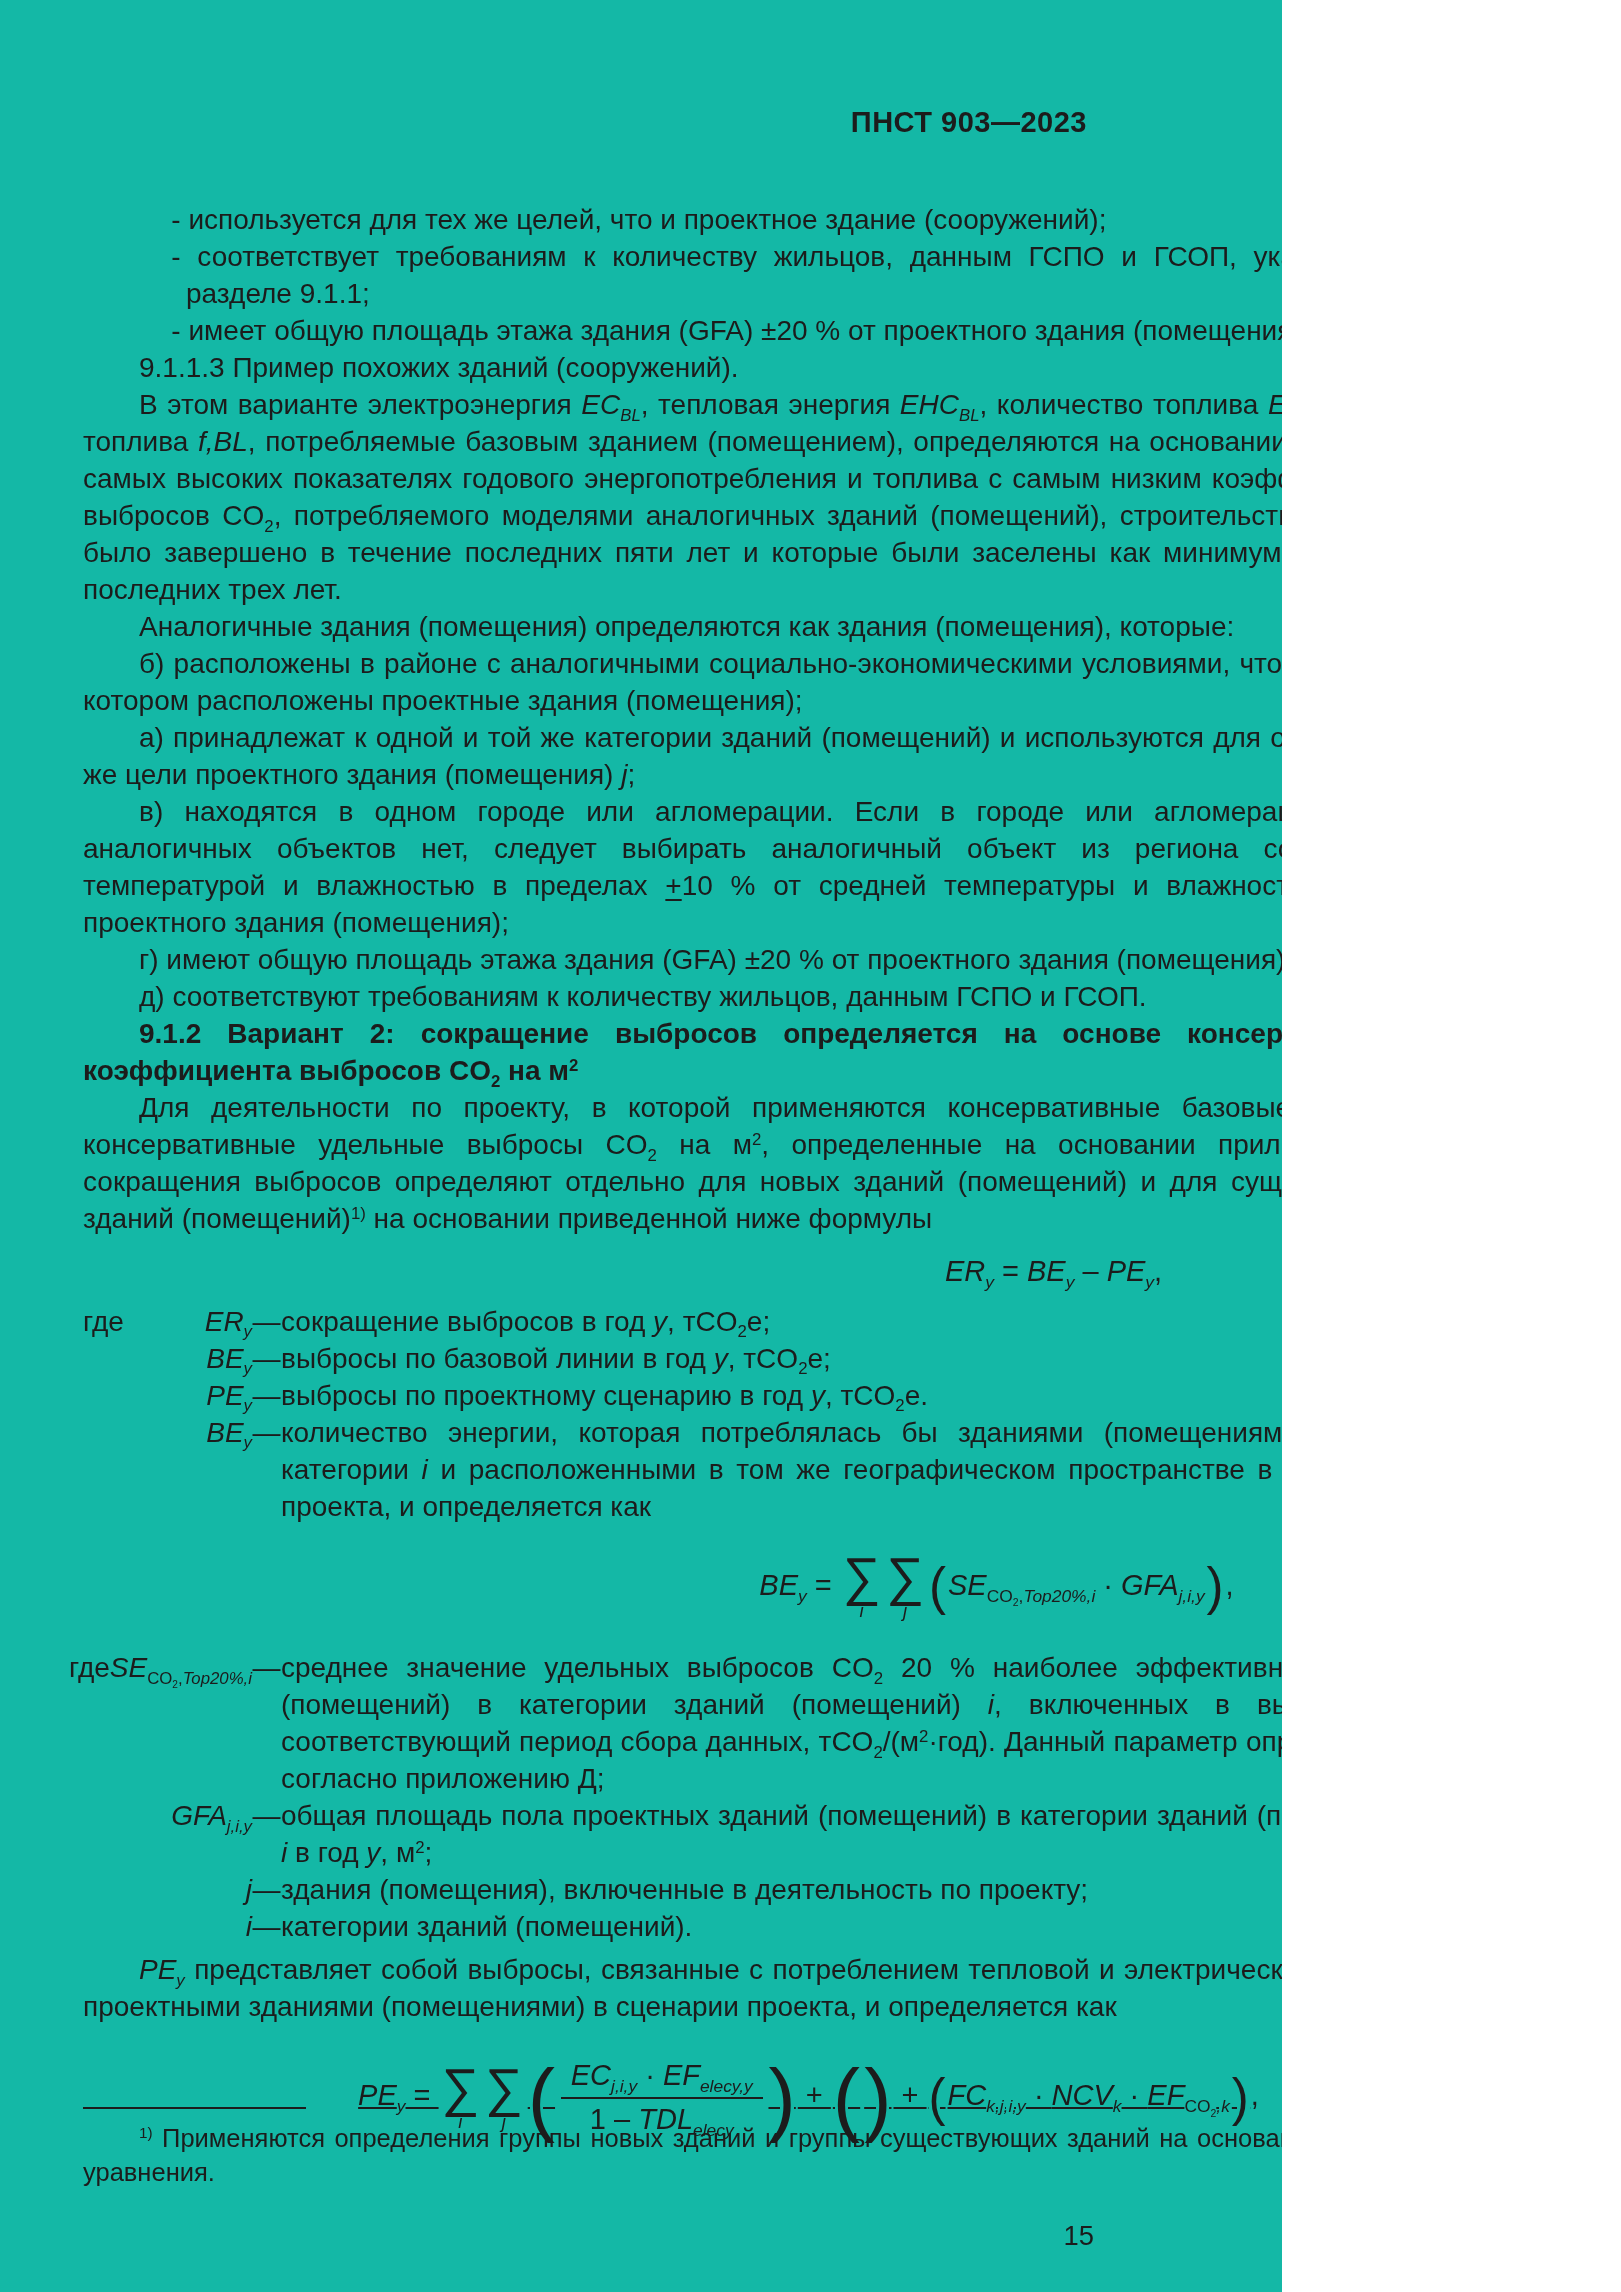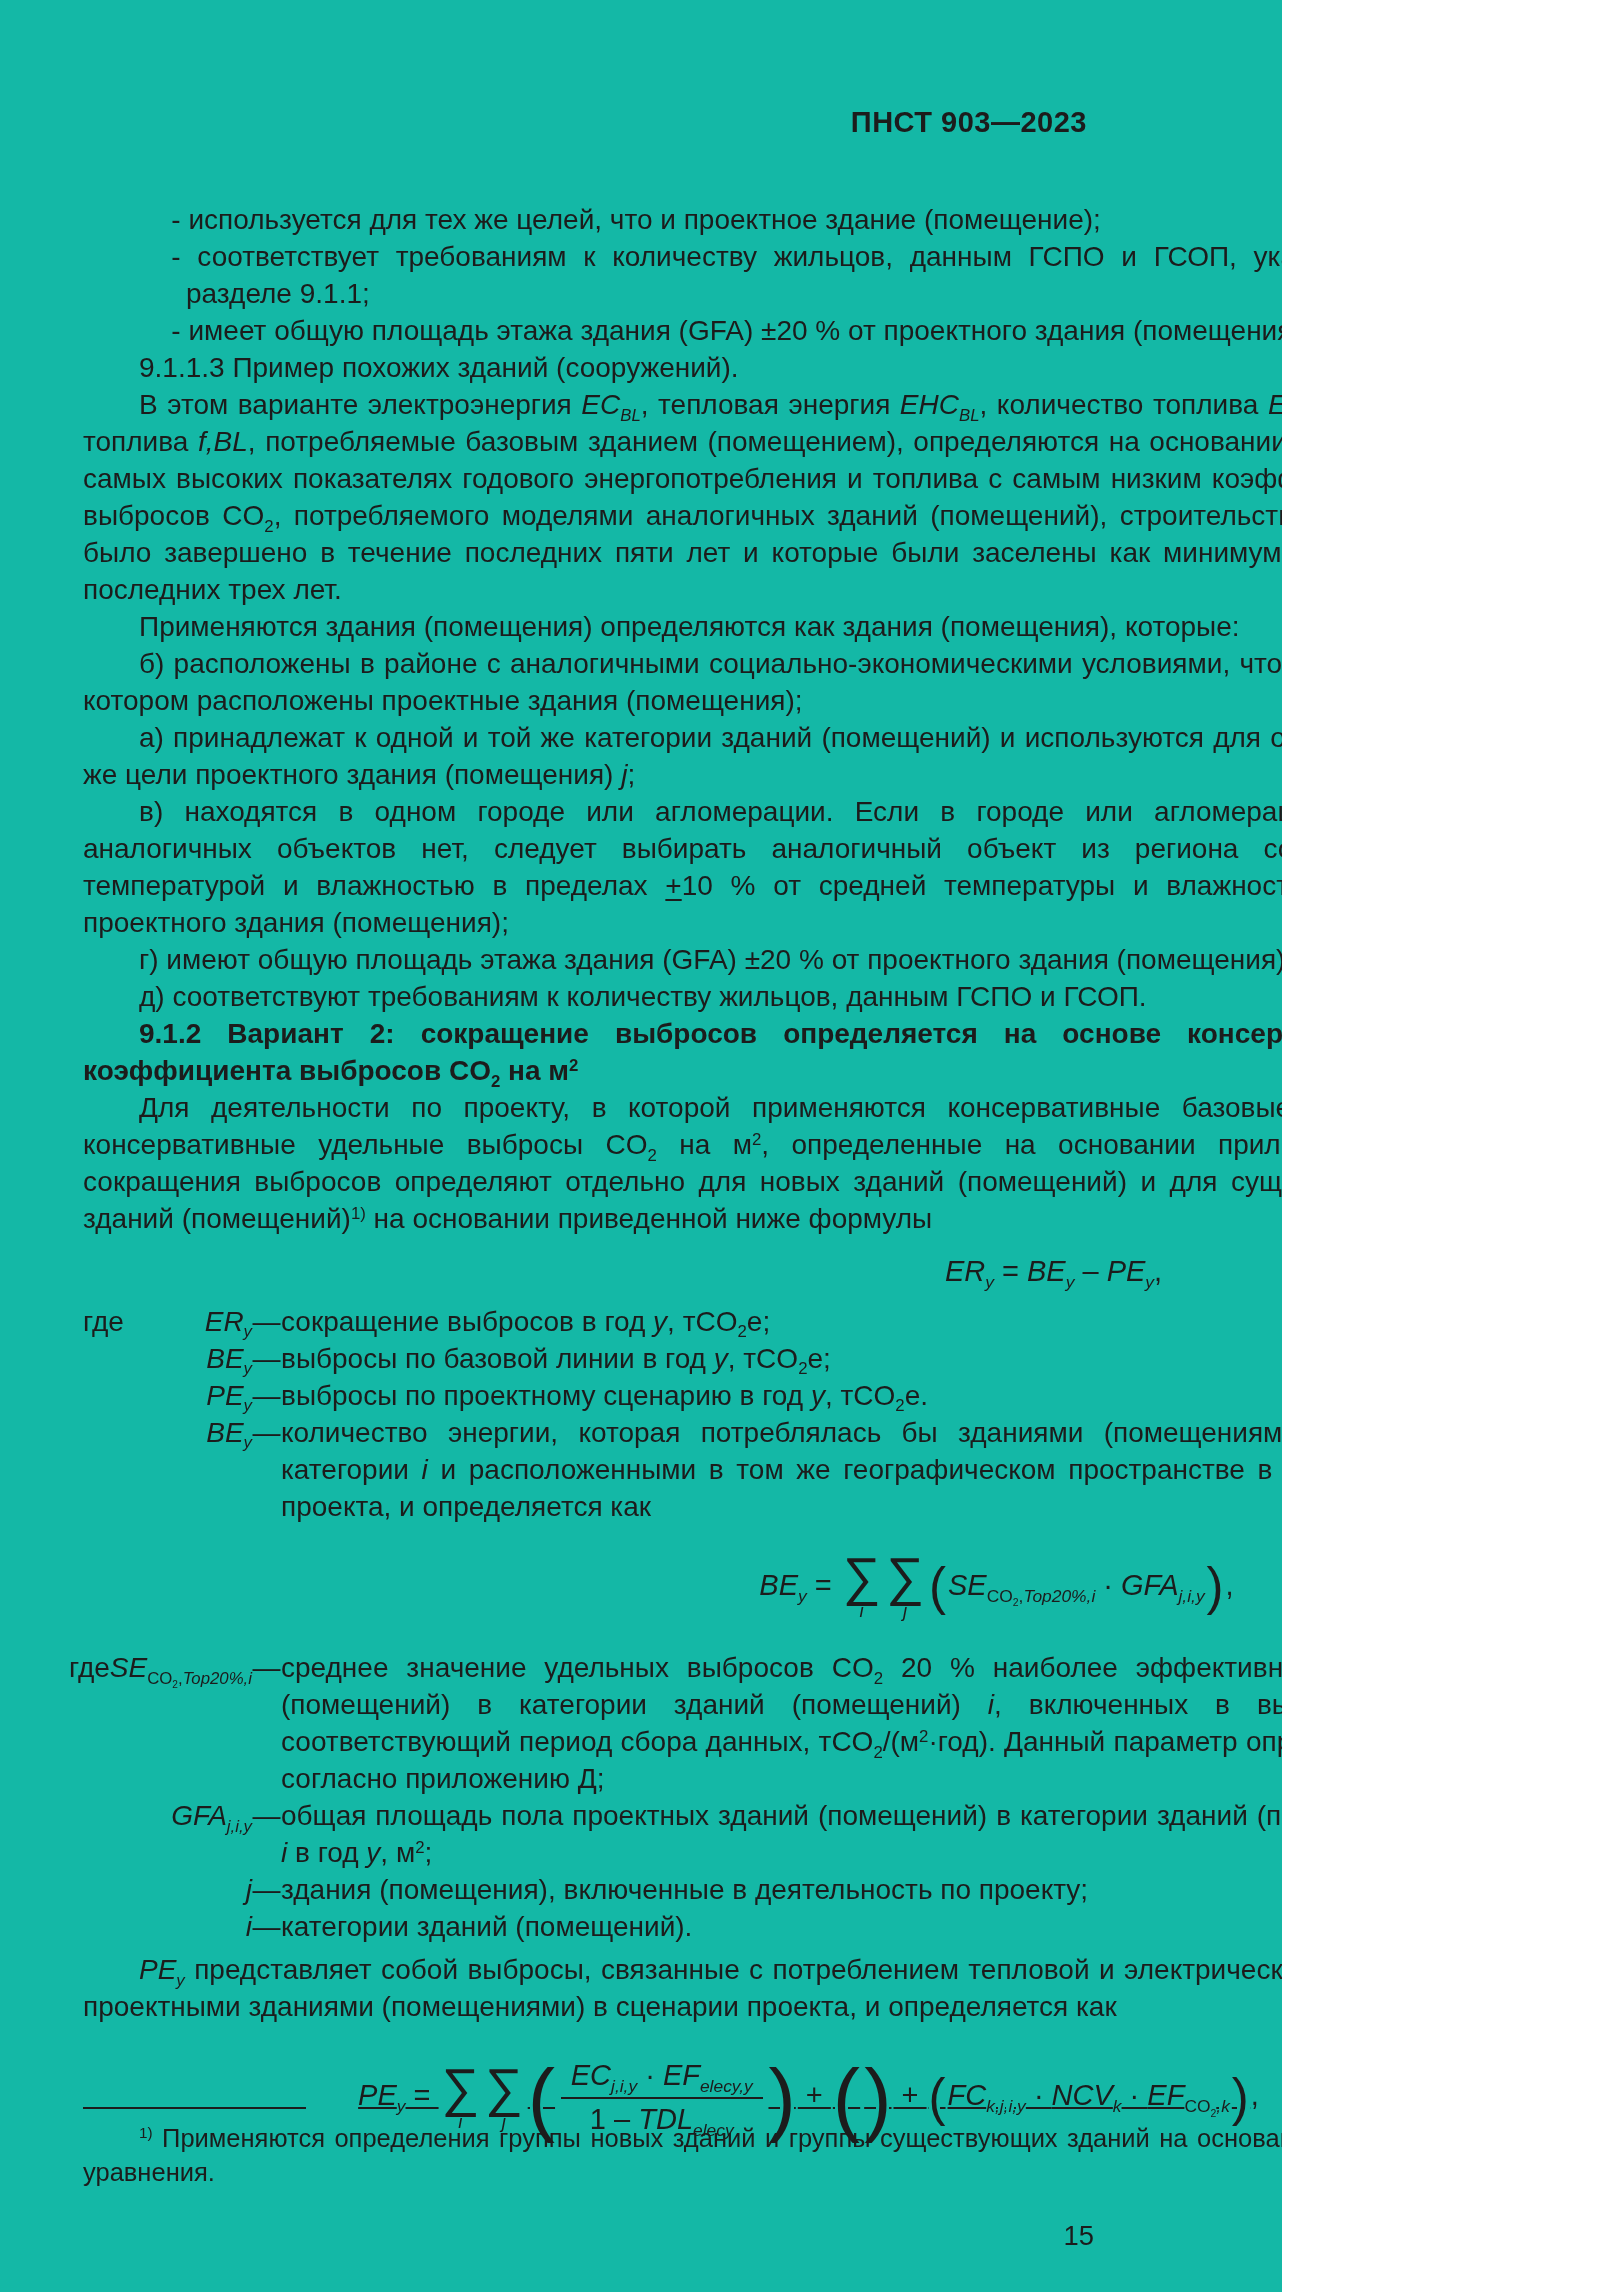--- a/index.html
+++ b/index.html
@@ -53,26 +53,26 @@
   .fn-rule{width:223px;border-top:2.9px solid #1c1c1c;margin-bottom:11.8px;}
   .fn-text{font-size:25.5px;line-height:34px;text-align:justify;text-indent:56px;}
   .pageno{position:absolute;top:2217px;right:188px;font-size:27.4px;}
 </style>
 </head>
 <body>
 
 <div class="page">
   <div class="hdr">ПНСТ 903—2023</div>
   <div class="content">
-      <div class="p dash">- используется для тех же целей, что и проектное здание (помещение);</div>
+      <div class="p dash">- используется для тех же целей, что и проектное здание (сооружений);</div>
       <div class="p dash">- соответствует требованиям к количеству жильцов, данным ГСПО и ГСОП, указанным в разделе 9.1.1;</div>
       <div class="p dash">- имеет общую площадь этажа здания (GFA) ±20 % от проектного здания (помещения).</div>
       <div class="p ind">9.1.1.3 Пример похожих зданий (сооружений).</div>
       <div class="p ind">В этом варианте электроэнергия <span class="i">EC</span><span class="i sub">BL</span>, тепловая энергия <span class="i">EHC</span><span class="i sub">BL</span>, количество топлива <span class="i">EFC</span><span class="i sub">BL</span> и вид топлива <span class="i">f,BL</span>, потребляемые базовым зданием (помещением), определяются на основании записей о самых высоких показателях годового энергопотребления и топлива с самым низким коэффициентом выбросов CO<span class="sub">2</span>, потребляемого моделями аналогичных зданий (помещений), строительство которых было завершено в течение последних пяти лет и которые были заселены как минимум в течение последних трех лет.</div>
-      <div class="p ind">Применяются здания (помещения) определяются как здания (помещения), которые:</div>
+      <div class="p ind">Аналогичные здания (помещения) определяются как здания (помещения), которые:</div>
       <div class="p ind">б) расположены в районе с аналогичными социально-экономическими условиями, что и район, в котором расположены проектные здания (помещения);</div>
       <div class="p ind">а) принадлежат к одной и той же категории зданий (помещений) и используются для одной и той же цели проектного здания (помещения) <span class="i">j</span>;</div>
       <div class="p ind">в) находятся в одном городе или агломерации. Если в городе или агломерации новых аналогичных объектов нет, следует выбирать аналогичный объект из региона со средней температурой и влажностью в пределах <span class="u">+</span>10 % от средней температуры и влажности региона проектного здания (помещения);</div>
       <div class="p ind">г) имеют общую площадь этажа здания (GFA) ±20 % от проектного здания (помещения) <span class="i">j</span>;</div>
       <div class="p ind">д) соответствуют требованиям к количеству жильцов, данным ГСПО и ГСОП.</div>
       <div class="p ind"><span class="b">9.1.2 Вариант 2: сокращение выбросов определяется на основе консервативного коэффициента выбросов CO</span><span class="b sub">2</span><span class="b"> на м</span><span class="b sup">2</span></div>
       <div class="p ind">Для деятельности по проекту, в которой применяются консервативные базовые условия, консервативные удельные выбросы CO<span class="sub">2</span> на м<span class="sup">2</span>, определенные на основании приложения Д, сокращения выбросов определяют отдельно для новых зданий (помещений) и для существующих зданий (помещений)<span class="sup">1)</span> на основании приведенной ниже формулы</div>
       <div class="formula" style="margin-top: 15.7px; margin-bottom: 13.7px;">
         <div class="f-body">
           <span class="f-inner" style="transform: translateX(299px);"><span class="i">ER</span><span class="i sub">y</span> = <span class="i">BE</span><span class="i sub">y</span> – <span class="i">PE</span><span class="i sub">y</span>,</span>

